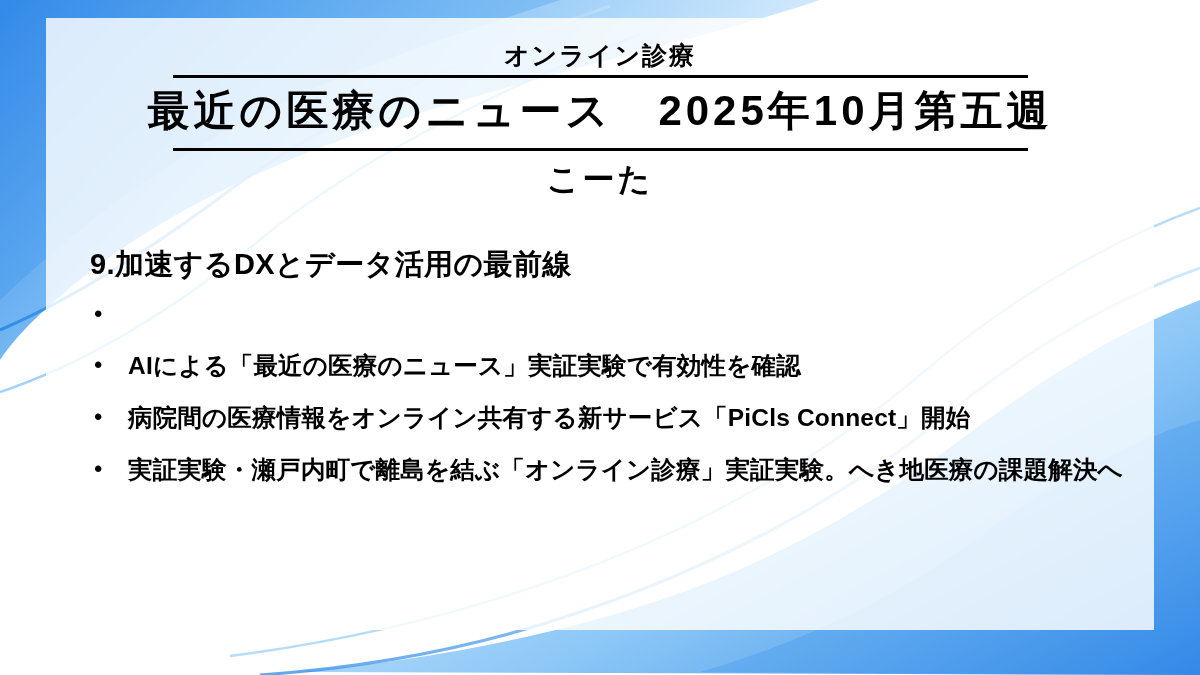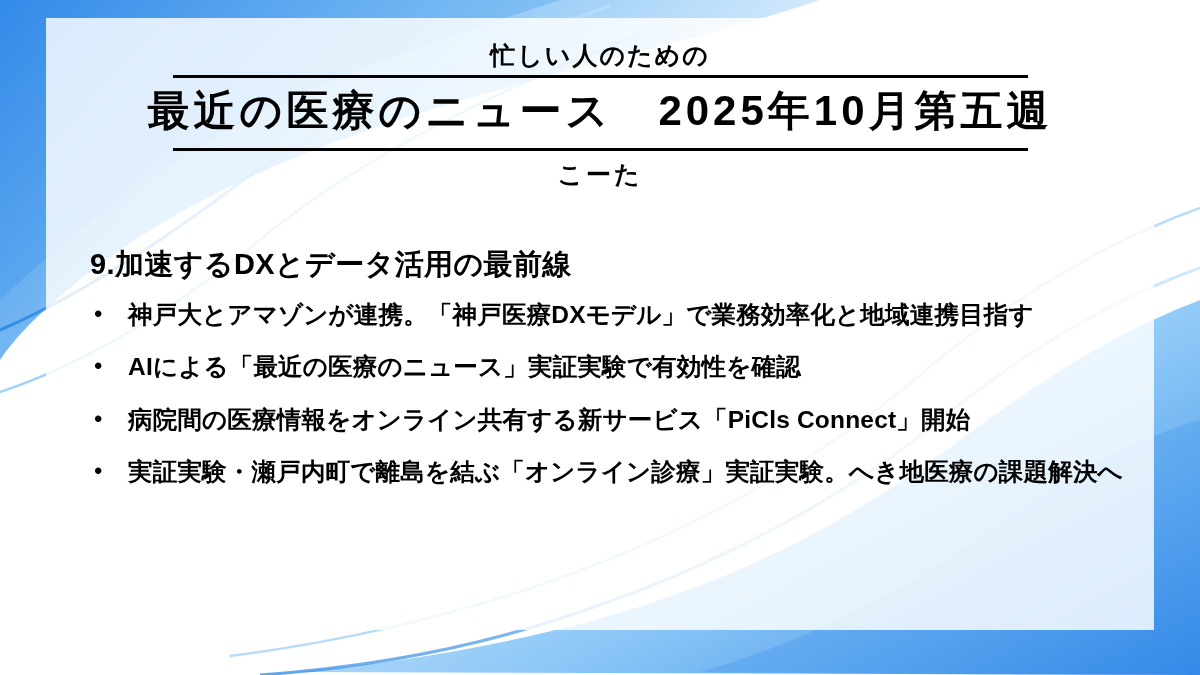--- a/index.html
+++ b/index.html
@@ -59,21 +59,21 @@
   .main-title {
     font-size: 42px;
     font-weight: bold;
     letter-spacing: 4px;
     color: #000000;
     line-height: 1.35;
     padding: 5px 8px 4px;
     white-space: pre;
   }
   .author {
-    font-size: 25px;
+    font-size: 32px;
     font-weight: bold;
     letter-spacing: 3px;
     color: #000000;
     padding-top: 7px;
   }
 
   
   .body-wrap {
     position: absolute;
     left: 90px;
@@ -145,34 +145,33 @@
 
     <path d="M1200,675 L1200,300 C1120,330 1040,380 960,440 C880,500 780,560 660,600 C540,640 420,660 300,672 Z" fill="url(#gradBot)" opacity="0.95"></path>
     <path d="M1200,675 L1200,420 C1130,440 1050,486 975,540 C900,594 810,640 700,672 Z" fill="#1f82e6" opacity="0.2"></path>
     <path d="M1200,268 C1110,300 1020,355 940,420 C845,497 720,565 580,612 C470,650 360,668 260,675" fill="none" stroke="url(#gradThin)" stroke-width="3" opacity="0.7"></path>
     <path d="M1200,208 C1100,244 1002,305 920,375 C822,458 700,528 560,578 C450,617 340,642 230,656" fill="none" stroke="#9fd0f8" stroke-width="2.5" opacity="0.75"></path>
   </svg>
 
   <div class="card"></div>
 
   <div class="title-block">
-    <div class="suptitle">忙しい人のための</div>
+    <div class="suptitle">オンライン診療</div>
     <div class="title-rule"></div>
     <div class="main-title">最近の医療のニュース　2025年10月第五週</div>
     <div class="title-rule"></div>
     <div class="author">こーた</div>
   </div>
 
   <div class="body-wrap">
     <h2 class="section-heading">9.加速するDXとデータ活用の最前線</h2>
 
     <ul class="bullets">
       <li class="bullet">
         <span class="bullet-marker">•</span>
-        <span class="bullet-text">神戸大とアマゾンが連携。「神戸医療DXモデル」で業務効率化と地域連携目指す</span>
       </li>
       <li class="bullet">
         <span class="bullet-marker">•</span>
         <span class="bullet-text">AIによる「最近の医療のニュース」実証実験で有効性を確認</span>
       </li>
       <li class="bullet">
         <span class="bullet-marker">•</span>
         <span class="bullet-text">病院間の医療情報をオンライン共有する新サービス「PiCls Connect」開始</span>
       </li>
       <li class="bullet">

